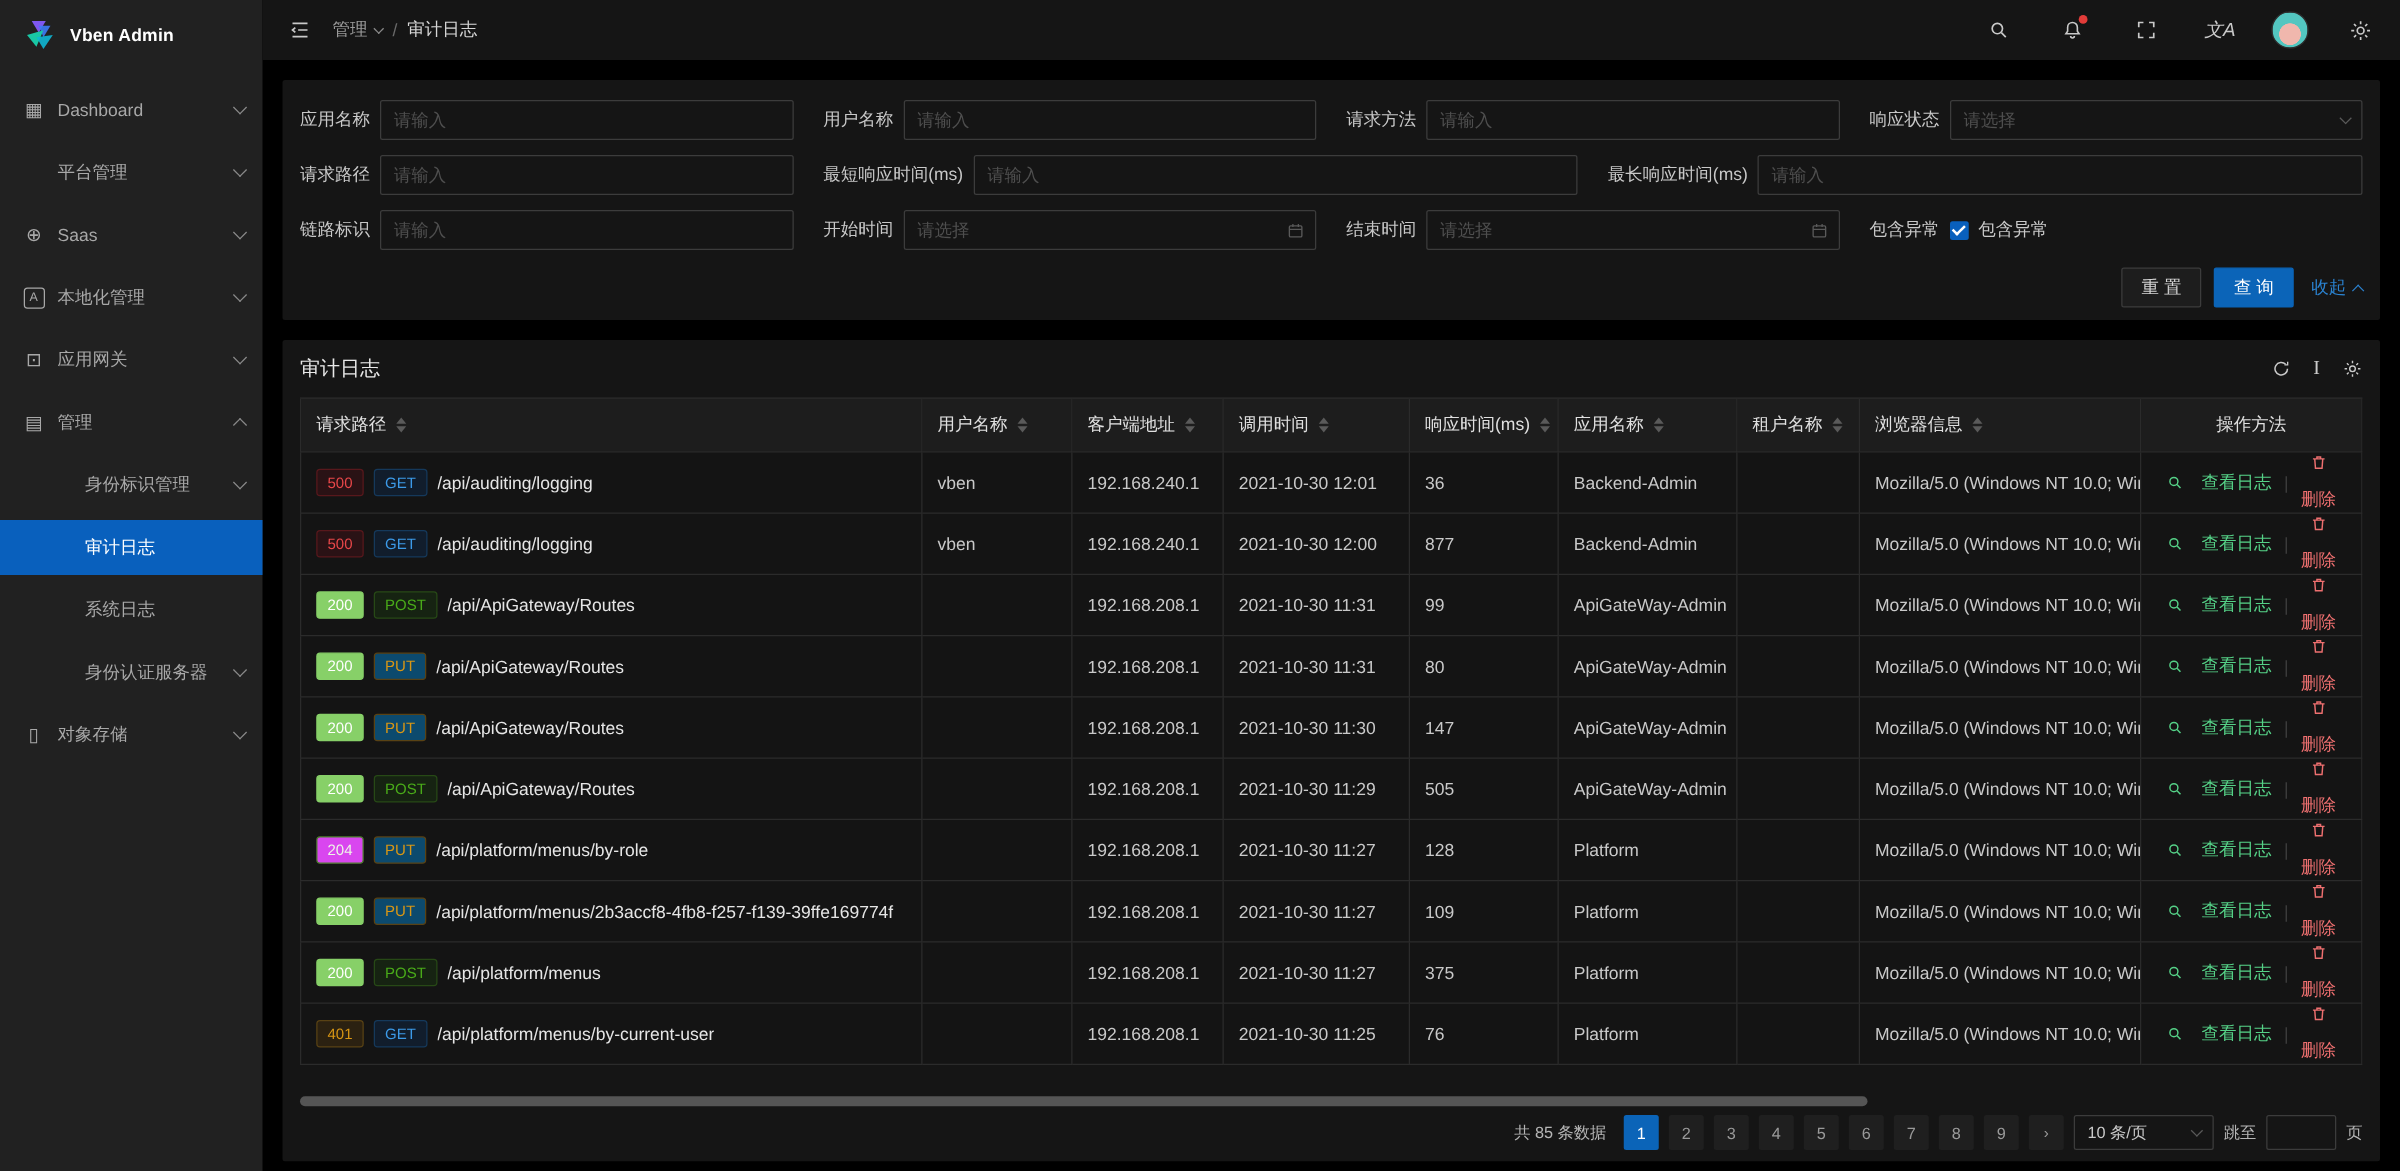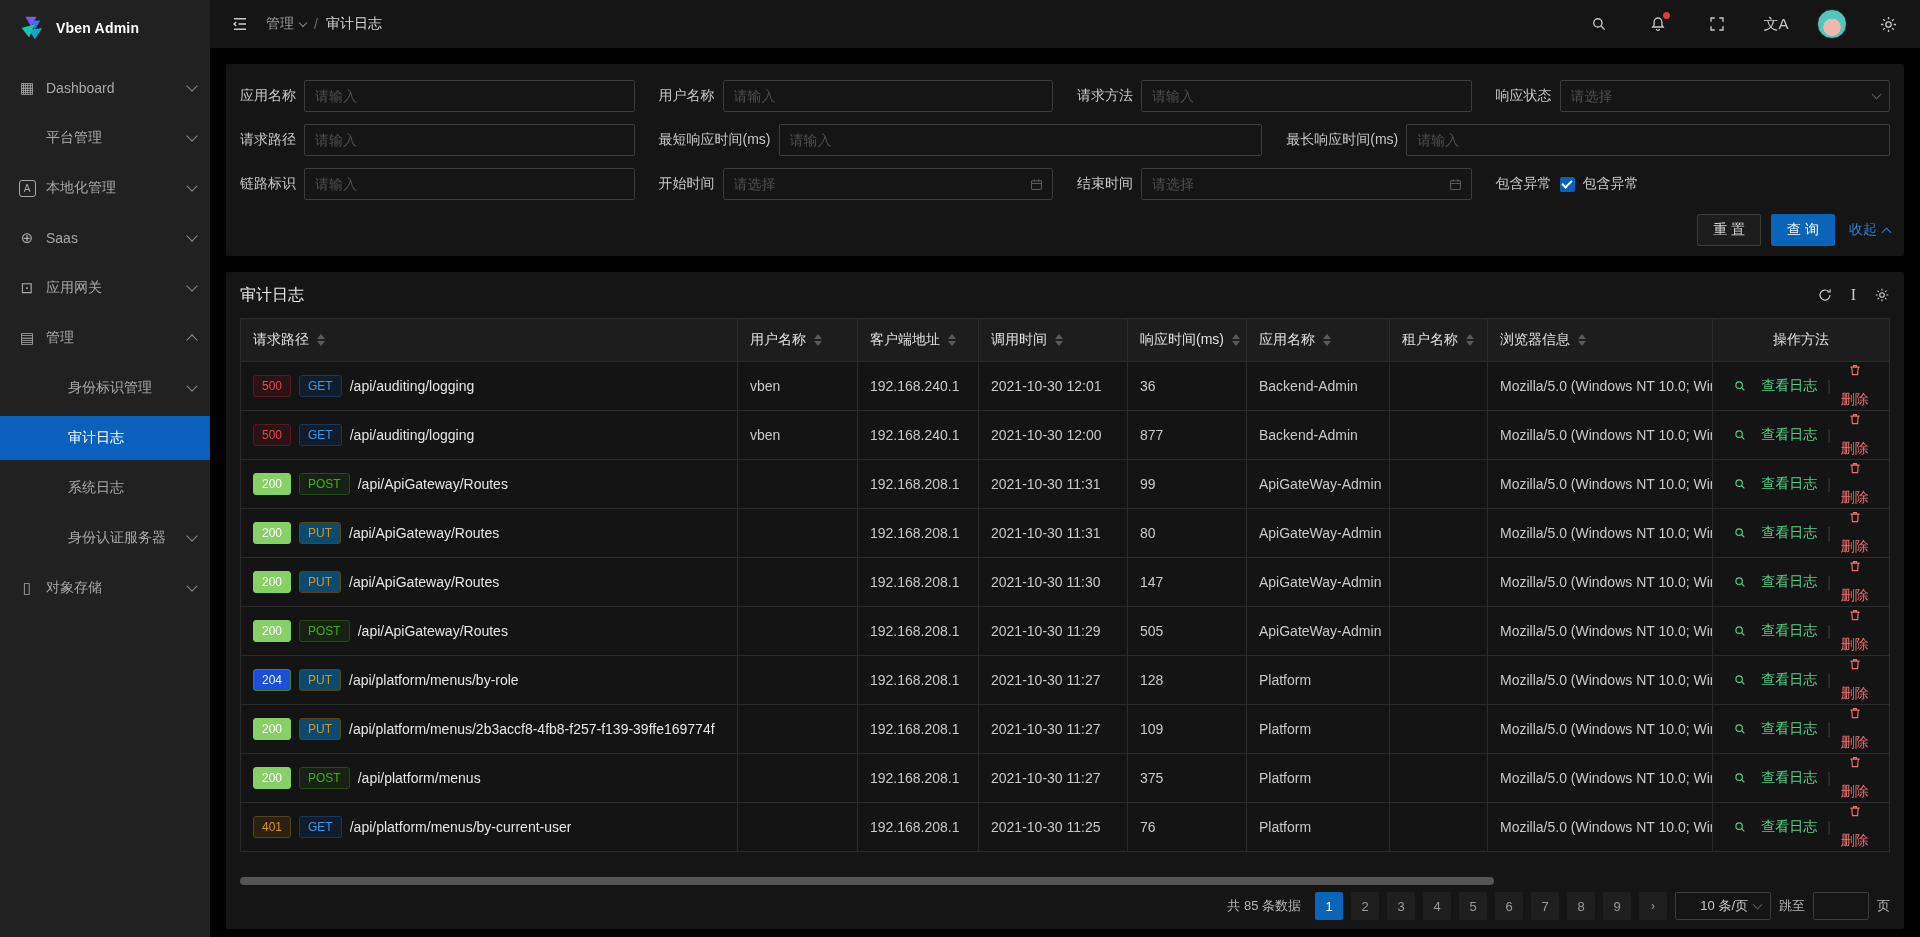--- a/index.html
+++ b/index.html
@@ -25,21 +25,21 @@
 
   
   .main { flex:1; display:flex; flex-direction:column; min-width:0; }
   .topbar { height:48px; background:#151515; display:flex; align-items:center; padding:0 14px; flex:0 0 48px; }
   .fold-btn { width:32px; height:32px; display:flex; align-items:center; justify-content:center; color:#c9c9c9; cursor:pointer; }
   .breadcrumb { display:flex; align-items:center; gap:8px; margin-left:10px; }
   .bc-item { color:#9a9a9a; display:flex; align-items:center; gap:6px; cursor:pointer; }
   .bc-item .chev { width:6px; height:6px; margin-top:-2px; }
   .bc-sep { color:#6a6a6a; }
   .bc-current { color:#d6d6d6; }
-  .topbar-right { margin-left:auto; display:flex; align-items:center; gap:23px; }
+  .topbar-right { margin-left:auto; display:flex; align-items:center; gap:23px;font-style:italic; }
   .tb-icon { width:36px; height:48px; display:flex; align-items:center; justify-content:center; color:#c9c9c9; cursor:pointer; position:relative; }
   .tb-icon svg { width:18px; height:18px; }
   .badge-dot { position:absolute; top:12px; right:6px; width:7px; height:7px; border-radius:50%; background:#e23c39; }
   .translate-glyph { font-size:15px; color:#c9c9c9; }
   .avatar { width:30px; height:30px; border-radius:50%; background:radial-gradient(circle at 50% 62%, #f0b7ad 0 38%, #53c6c0 40%); border:1px solid #2d2d2d; cursor:pointer; }
   .gear-glyph svg { width:19px; height:19px; }
 
   .content { flex:1; padding:16px 16px 8px; display:flex; flex-direction:column; min-height:0; }
   .panel { background:#151515; border-radius:2px; }
 
@@ -84,21 +84,21 @@
   .carets { display:inline-flex; flex-direction:column; gap:2px; cursor:pointer; }
   .carets i { width:0; height:0; border-left:4px solid transparent; border-right:4px solid transparent; display:block; }
   .carets .up { border-bottom:5px solid #5a5a5a; }
   .carets .dn { border-top:5px solid #5a5a5a; }
 
   .pathcell { display:flex; align-items:center; gap:8px; }
   .tag { display:inline-flex; align-items:center; justify-content:center; height:22px; padding:0 8px; border-radius:3px; font-size:12px; flex:0 0 auto; }
   .s-error   { background:#2a1215; border:1px solid #58181c; color:#e84749; min-width:38px; }
   .s-warning { background:#2b2111; border:1px solid #594214; color:#d89614; min-width:38px; }
   .s-ok      { background:#87d068; border:1px solid #87d068; color:#fff; min-width:38px; }
-  .s-ok-dim  { background:#1d4ed8; border:1px solid #4e7f2e; color:#eef7e6; min-width:38px; }
+  .s-ok-dim  { background:#d946ef; border:1px solid #4e7f2e; color:#eef7e6; min-width:38px; }
   .m-get  { background:#111d2c; border:1px solid #15395b; color:#3c9ae8; min-width:42px; }
   .m-post { background:#162312; border:1px solid #274916; color:#49aa19; min-width:42px; }
   .m-put  { background:#0c4a6e; border:1px solid #594214; color:#d89614; min-width:42px; }
   .pathtext { color:#e6e6e6; overflow:hidden; text-overflow:clip; }
 
   td.actions { text-align:center; }
   .act-wrap { display:flex; align-items:center; justify-content:center; gap:10px; }
   .act { display:inline-flex; align-items:center; gap:14px; cursor:pointer; }
   .act svg { width:14px; height:14px; }
   .act.view { color:#55d187; }
@@ -107,21 +107,21 @@
 
   .hscroll { height:12px; display:flex; align-items:center; flex:0 0 12px; margin-top:2px; }
   .hthumb { width:76%; height:8px; border-radius:4px; background:#555; }
 
   
   .pager { height:42px; flex:0 0 42px; display:flex; align-items:center; justify-content:flex-end; gap:8px; font-size:13px; color:#b5b5b5; padding-bottom:4px; }
   .pg-total { margin-right:6px; }
   .pg-btn { min-width:28px; height:28px; border-radius:2px; background:#1f1f1f; color:#9a9a9a; display:inline-flex; align-items:center; justify-content:center; cursor:pointer; padding:0 4px; }
   .pg-btn.active { background:#0b64b8; color:#fff; }
   .pg-next { font-size:12px; }
-  .pg-size { position:relative; display:flex; align-items:center; width:96px; height:28px; border:1px solid #3c3c3c; border-radius:2px; padding:0 22px 0 10px; cursor:pointer; color:#c9c9c9;justify-content:flex-end; }
+  .pg-size { position:relative; display:flex; align-items:center; width:112px; height:28px; border:1px solid #3c3c3c; border-radius:2px; padding:0 22px 0 10px; cursor:pointer; color:#c9c9c9; }
   .pg-size .sel-chev { right:9px; }
   .pg-jump { width:56px; height:28px; background:#151515; border:1px solid #3c3c3c; border-radius:2px; }
 </style>
 </head>
 <body>
 
 <div class="app">
 
   <aside class="sidebar">
     <div class="logo">
@@ -141,28 +141,28 @@
           <span class="chev down"></span>
         </div>
 
         <div class="menu-item top">
           <span class="mi-icon"></span>
           <span class="mi-label">平台管理</span>
           <span class="chev down"></span>
         </div>
 
         <div class="menu-item top">
+          <span class="mi-icon icon-globe"></span>
+          <span class="mi-label">Saas</span>
+          <span class="chev down"></span>
+        </div>
+
+        <div class="menu-item top">
           <span class="mi-icon icon-translate"></span>
           <span class="mi-label">本地化管理</span>
-          <span class="chev down"></span>
-        </div>
-
-        <div class="menu-item top">
-          <span class="mi-icon icon-globe"></span>
-          <span class="mi-label">Saas</span>
           <span class="chev down"></span>
         </div>
 
         <div class="menu-item top">
           <span class="mi-icon icon-gateway"></span>
           <span class="mi-label">应用网关</span>
           <span class="chev down"></span>
         </div>
 
         <div class="menu-item top">

